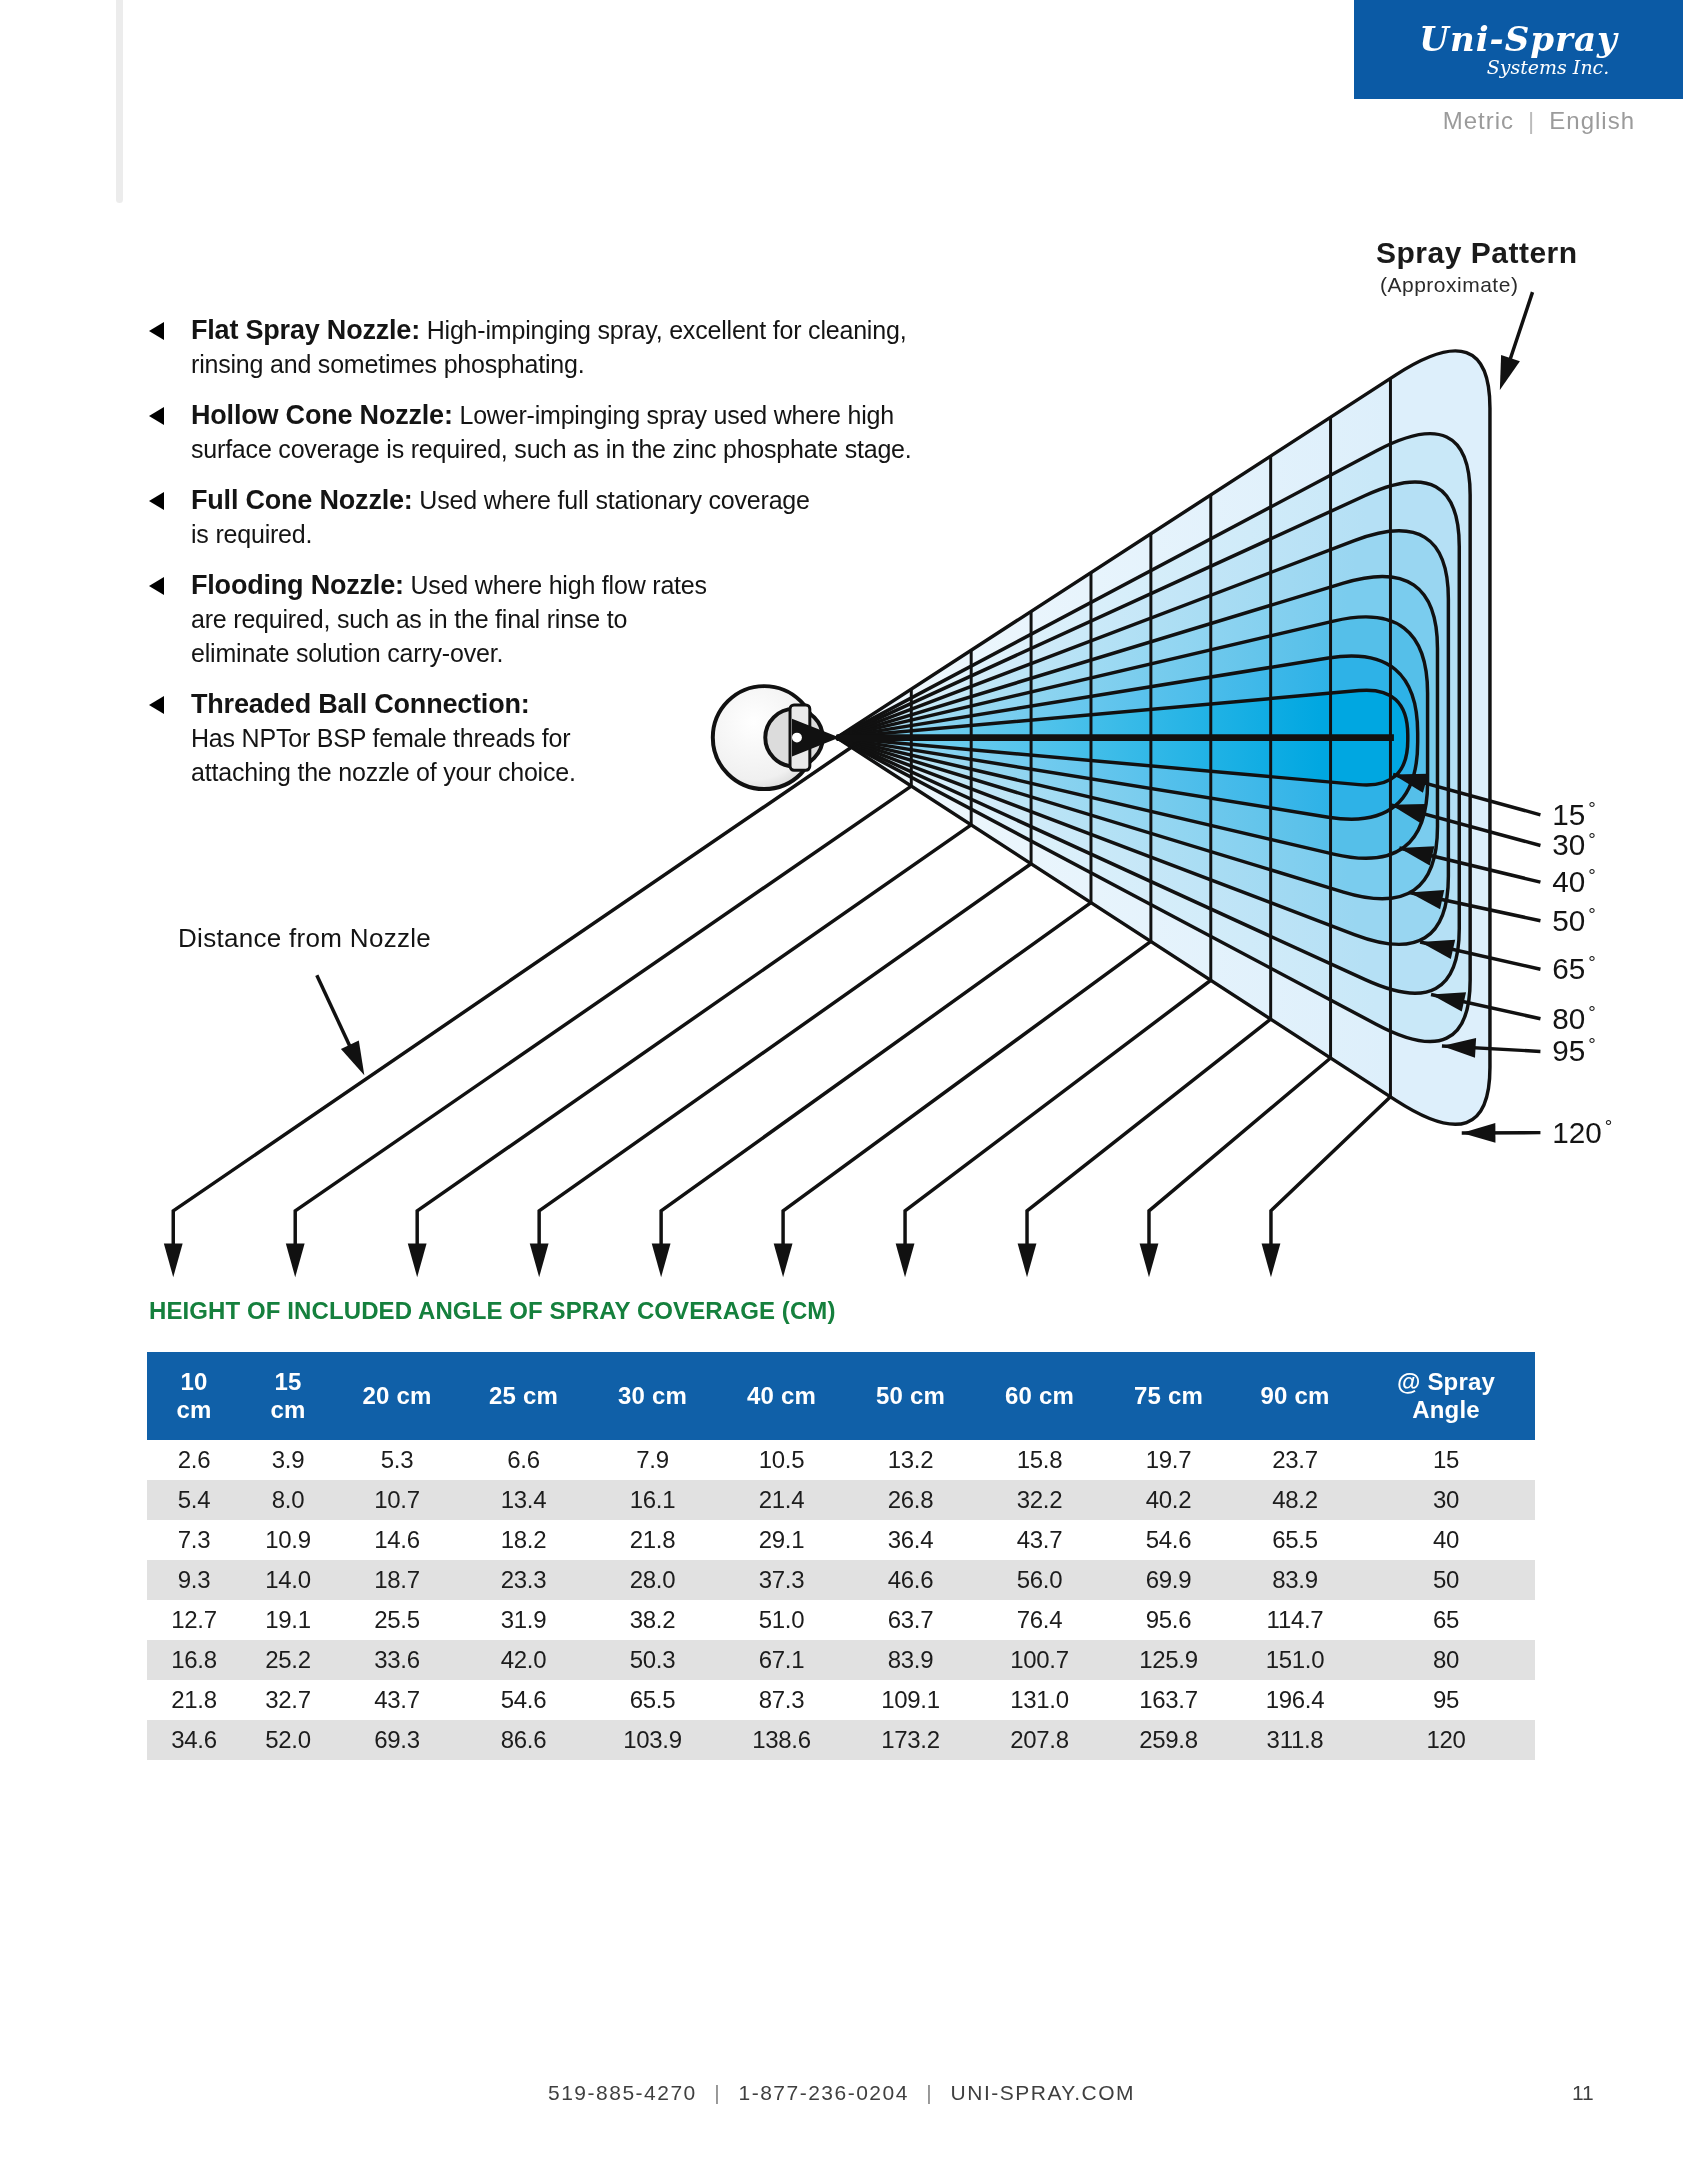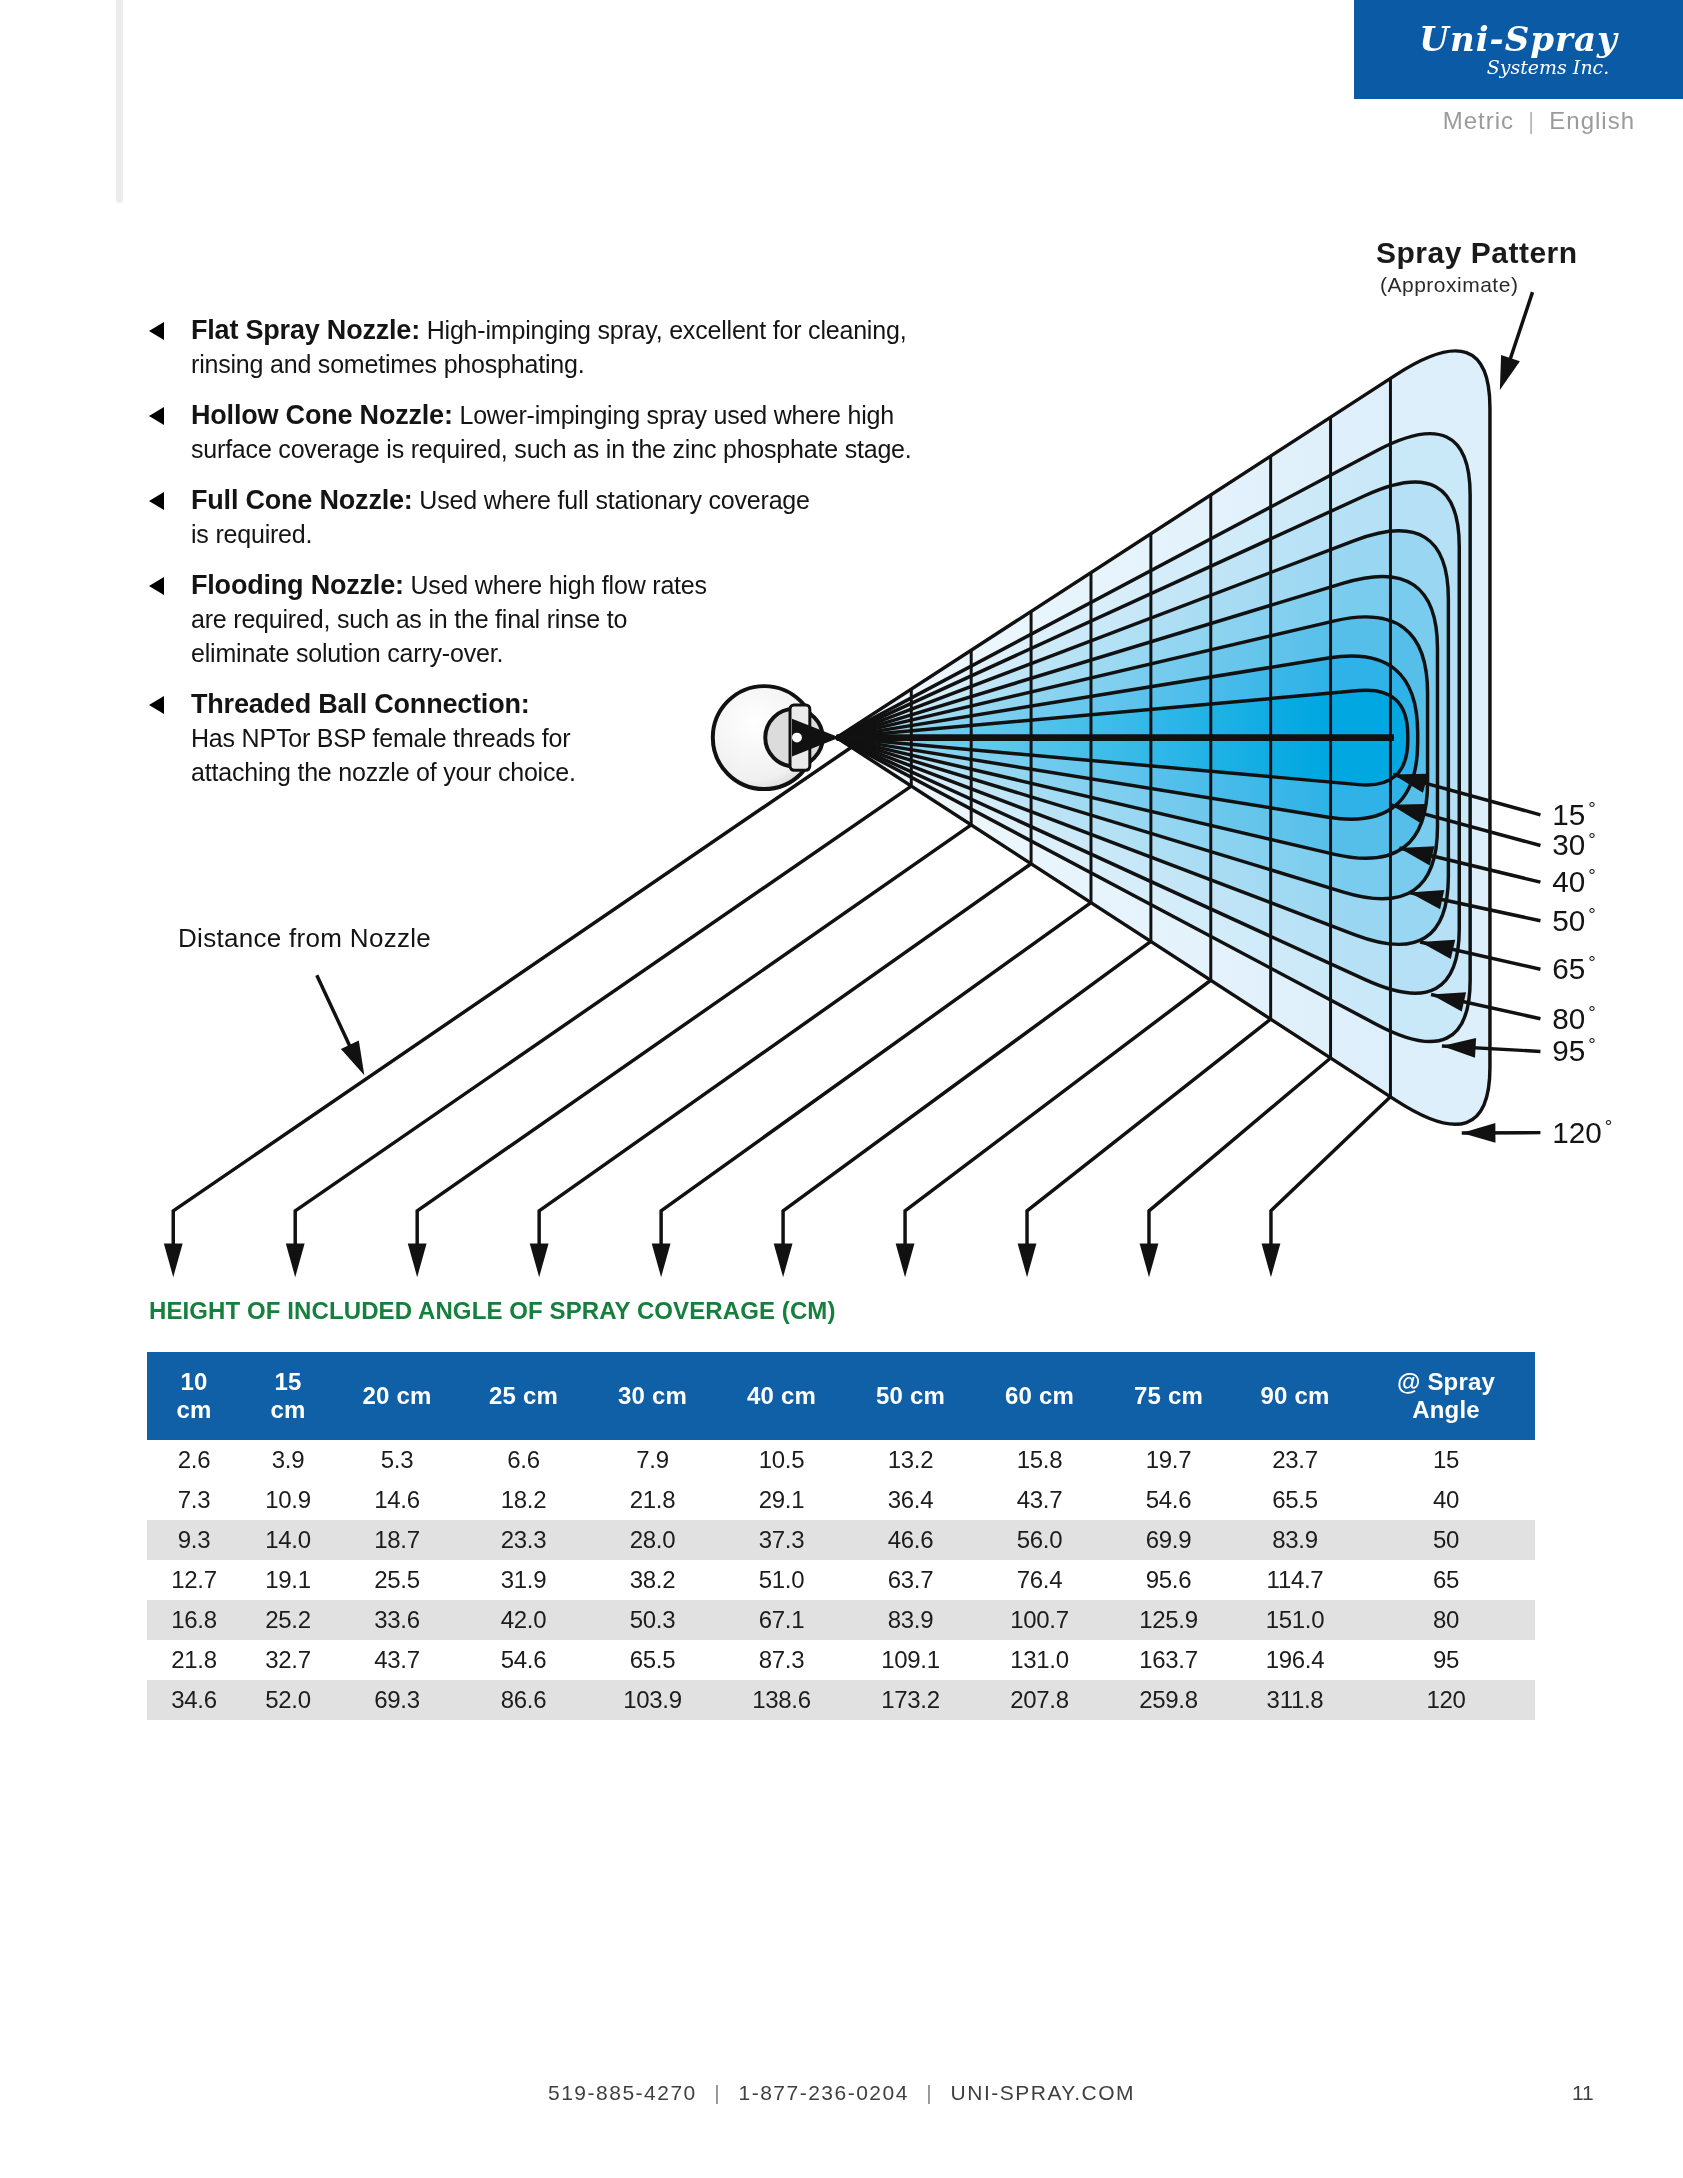--- a/index.html
+++ b/index.html
@@ -276,20 +276,33 @@
           <td>5.3</td>
           <td>6.6</td>
           <td>7.9</td>
           <td>10.5</td>
           <td>13.2</td>
           <td>15.8</td>
           <td>19.7</td>
           <td>23.7</td>
           <td>15</td>
         </tr>
+        <tr class="alt">
+          <td>5.4</td>
+          <td>8.0</td>
+          <td>10.7</td>
+          <td>13.4</td>
+          <td>16.1</td>
+          <td>21.4</td>
+          <td>26.8</td>
+          <td>32.2</td>
+          <td>40.2</td>
+          <td>48.2</td>
+          <td>30</td>
+        </tr>
         <tr>
           <td>7.3</td>
           <td>10.9</td>
           <td>14.6</td>
           <td>18.2</td>
           <td>21.8</td>
           <td>29.1</td>
           <td>36.4</td>
           <td>43.7</td>
           <td>54.6</td>

